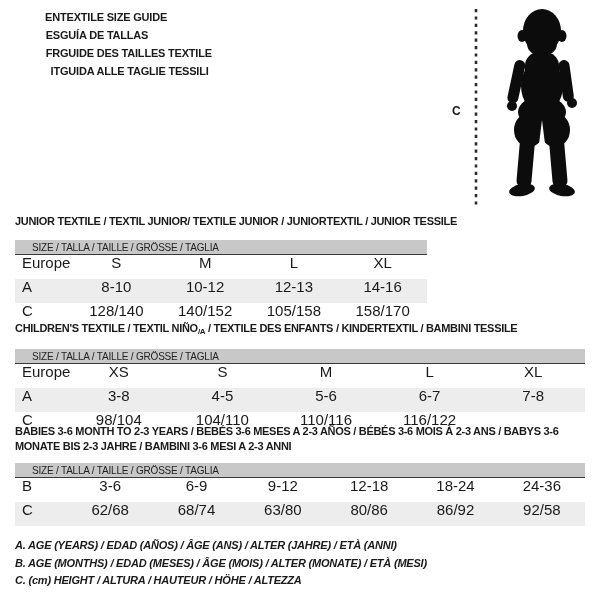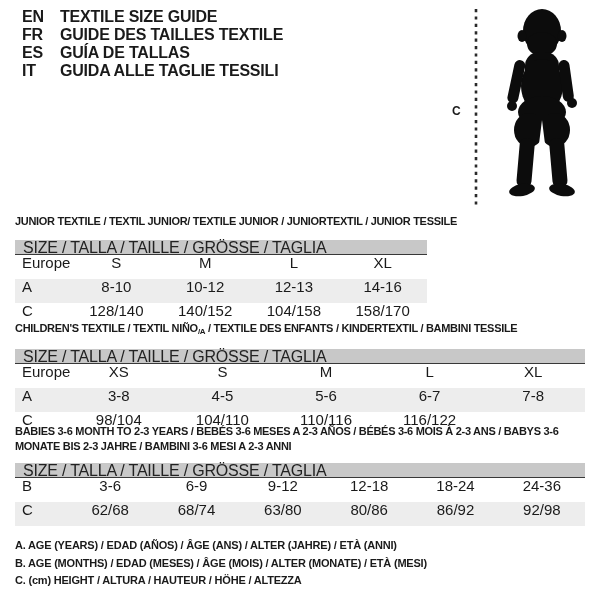--- a/index.html
+++ b/index.html
@@ -4,64 +4,64 @@
 <style>
   html,body{margin:0;padding:0;}
   body{
     width:600px;height:600px;background:#ffffff;position:relative;
     font-family:"Liberation Sans",sans-serif;color:#1a1a1a;overflow:hidden;
   }
   .abs{position:absolute;}
 
   
   .lang-block{left:22px;top:8px;}
-  .lang-row{display:flex;line-height:18px;font-size:16px;font-weight:bold;letter-spacing:-0.2px;}
+  .lang-row{display:flex;line-height:18px;font-size:11px;font-weight:bold;letter-spacing:-0.2px;text-align:right;}
   .lang-code{width:38px;flex:0 0 38px;}
   .lang-title{white-space:nowrap;}
 
   
   .fig-label{left:452px;top:104px;font-size:12px;font-weight:bold;}
 
   
   .sec-head{font-size:11px;font-weight:bold;letter-spacing:-0.3px;line-height:15px;}
   .sub{font-size:8px;vertical-align:-2px;font-weight:bold;}
 
   
   .size-table{background:#fff;}
   .size-bar{
-    background:#c8c8c8;height:15px;line-height:15px;padding-left:8px;
-    font-size:16px;color:#222;letter-spacing:-0.2px;
+    background:#c8c8c8;height:15px;line-height:15px;padding-left:17px;
+    font-size:10px;color:#222;letter-spacing:-0.2px;
     border-bottom:1.5px solid #383838;box-sizing:border-box;
   }
   .trow{display:grid;height:24px;line-height:16px;font-size:15px;}
   .trow.alt{background:#ededed;}
   .trow span{text-align:center;}
   .trow .c0{text-align:left;padding-left:7px;}
   .t1 .trow{grid-template-columns:57px repeat(4,1fr);}
   .t2 .trow{grid-template-columns:52px repeat(5,1fr);}
   .t3 .trow{grid-template-columns:52px repeat(6,1fr);}
 
   
-  .footnotes div{font-size:11px;font-weight:bold;line-height:17.5px;letter-spacing:-0.2px;white-space:nowrap;}
+  .footnotes div{font-size:11px;font-weight:bold;line-height:17.5px;letter-spacing:-0.2px;white-space:nowrap;font-style:italic;}
 </style>
 </head>
 <body>
 
 <div class="abs lang-block">
   <div class="lang-row">
     <span class="lang-code">EN</span>
     <span class="lang-title">TEXTILE SIZE GUIDE</span>
   </div>
   <div class="lang-row">
+    <span class="lang-code">ES</span>
+    <span class="lang-title">GUÍA DE TALLAS</span>
+  </div>
+  <div class="lang-row">
     <span class="lang-code">FR</span>
     <span class="lang-title">GUIDE DES TAILLES TEXTILE</span>
-  </div>
-  <div class="lang-row">
-    <span class="lang-code">ES</span>
-    <span class="lang-title">GUÍA DE TALLAS</span>
   </div>
   <div class="lang-row">
     <span class="lang-code">IT</span>
     <span class="lang-title">GUIDA ALLE TAGLIE TESSILI</span>
   </div>
 </div>
 
 <span class="abs fig-label">C</span>
 <svg class="abs" style="left:468px;top:6px;" width="128" height="202" viewBox="0 0 128 202">
   <line x1="8" y1="3" x2="8" y2="199" stroke="#2a2a2a" stroke-width="2.6" stroke-dasharray="3.2 4.2"></line>
@@ -102,21 +102,21 @@
     <span class="c0">A</span>
     <span>8-10</span>
     <span>10-12</span>
     <span>12-13</span>
     <span>14-16</span>
   </div>
   <div class="trow">
     <span class="c0">C</span>
     <span>128/140</span>
     <span>140/152</span>
-    <span>104/158</span>
+    <span>105/158</span>
     <span>158/170</span>
   </div>
 </div>
 
 <div class="abs sec-head" style="left:15px;top:321px;width:575px;"><span>CHILDREN'S TEXTILE / TEXTIL NIÑO</span><span class="sub">/A</span><span> / TEXTILE DES ENFANTS / KINDERTEXTIL / BAMBINI TESSILE</span></div>
 
 <div class="abs size-table t2" style="left:15px;top:349px;width:570px;">
   <div class="size-bar">SIZE / TALLA / TAILLE / GRÖSSE / TAGLIA</div>
   <div class="trow">
     <span class="c0">Europe</span>
@@ -156,21 +156,21 @@
     <span>18-24</span>
     <span>24-36</span>
   </div>
   <div class="trow alt">
     <span class="c0">C</span>
     <span>62/68</span>
     <span>68/74</span>
     <span>63/80</span>
     <span>80/86</span>
     <span>86/92</span>
-    <span>92/98</span>
+    <span>92/58</span>
   </div>
 </div>
 
 <div class="abs footnotes" style="left:15px;top:537px;">
   <div>A. AGE (YEARS) / EDAD (AÑOS) / ÂGE (ANS) / ALTER (JAHRE) / ETÀ (ANNI)</div>
   <div>B. AGE (MONTHS) / EDAD (MESES) / ÂGE (MOIS) / ALTER (MONATE) / ETÀ (MESI)</div>
   <div>C. (cm) HEIGHT / ALTURA / HAUTEUR / HÖHE / ALTEZZA</div>
 </div>
 
 </body></html>

